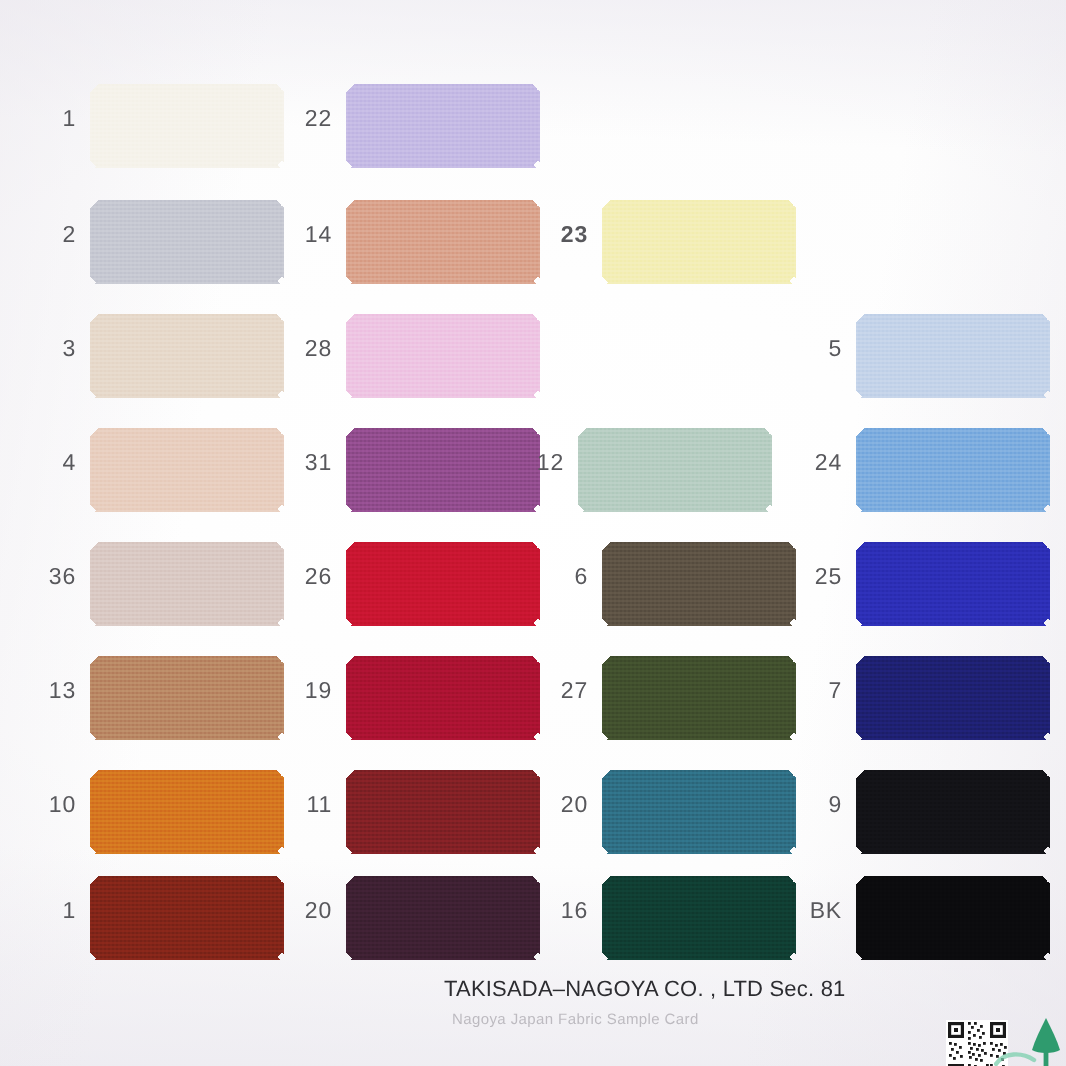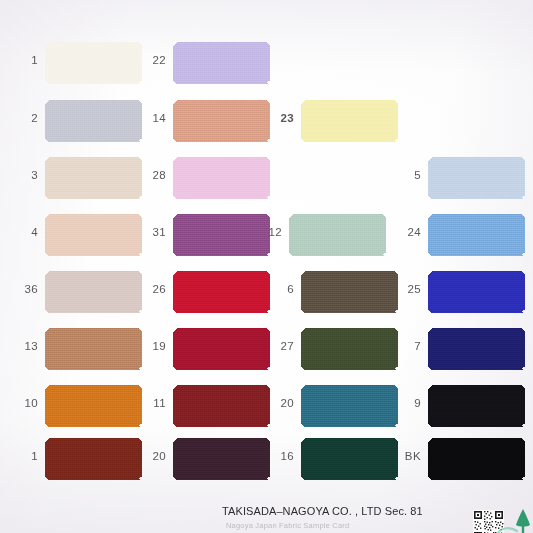--- a/index.html
+++ b/index.html
@@ -103,21 +103,21 @@
     height: 38px;
     border-radius: 2px;
     background: rgba(150,145,155,0.30);
     filter: blur(3.2px);
     z-index: -1;
   }
 
   #footer {
     position: absolute;
     left: 0;
-    bottom: 0;
+    bottom: 16px;
     width: 533px;
     height: 36px;
   }
   #footer-text {
     position: absolute;
     left: 222px;
     top: 8px;
     font-family: "Liberation Sans", sans-serif;
     font-size: 11px;
     letter-spacing: 0.1px;

